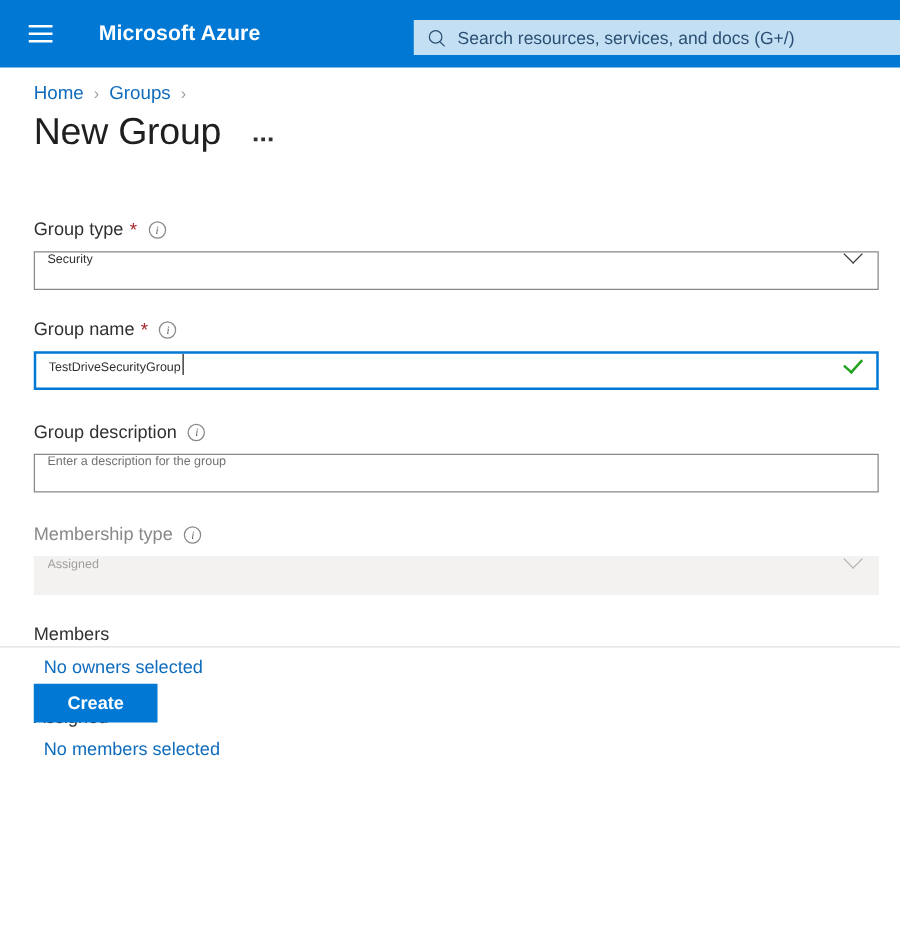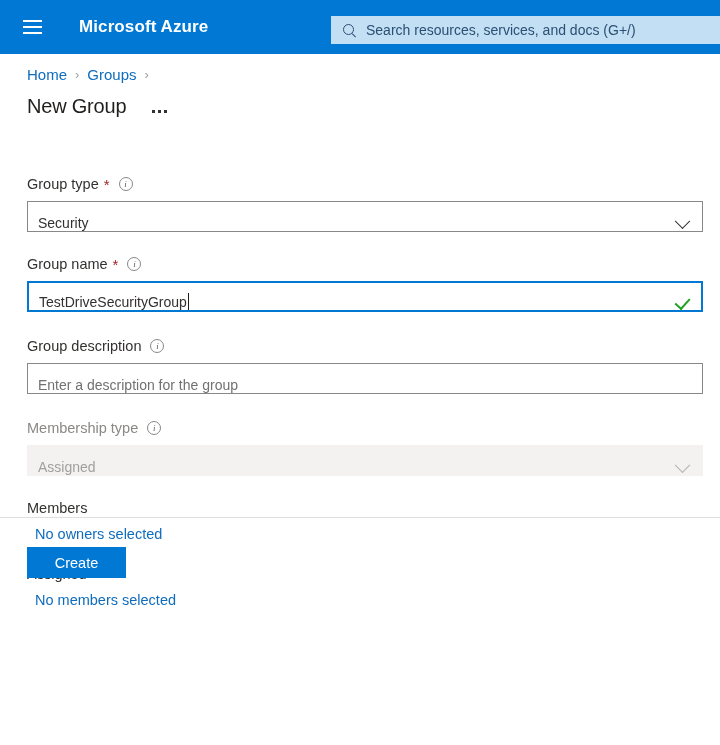--- a/index.html
+++ b/index.html
@@ -125,21 +125,21 @@
     user-select: none;
   }
 
   .title-row {
     display: flex;
     align-items: center;
     padding: 12px 0 0 27px;
     height: 44px;
   }
   .page-title {
-    font-size: 20px;
+    font-size: 30px;
     font-weight: normal;
     color: #201f1e;
     letter-spacing: -0.2px;
     white-space: nowrap;
   }
   .ellipsis-menu {
     margin-left: 26px;
     display: flex;
     align-items: flex-end;
     gap: 3px;
@@ -196,23 +196,23 @@
     flex: 0 0 auto;
     font-family: "Liberation Serif", serif;
   }
 
   .control {
     width: 676px;
     height: 31px;
     border: 1px solid #8a8886;
     background: #ffffff;
     display: flex;
-    align-items: flex-end;
+    align-items: flex-start;
     padding: 0 10px;
-    font-size: 14px;
+    font-size: 10px;
     color: #323130;
     cursor: pointer;
     position: relative;
   }
   .control.focused {
     border: 2px solid #0078d4;
     cursor: text;
   }
   .control.disabled {
     background: #f3f2f1;
@@ -292,21 +292,21 @@
   .create-button {
     position: absolute;
     left: 27px;
     bottom: 12px;
     width: 99px;
     height: 31px;
     background: #0078d4;
     color: #ffffff;
     border: none;
     font-size: 14.5px;
-    font-weight: normal;
+    font-weight: bold;
     font-family: "Liberation Sans", sans-serif;
     cursor: pointer;
     display: flex;
     align-items: center;
     justify-content: center;
   }
 </style>
 </head>
 <body>
 

